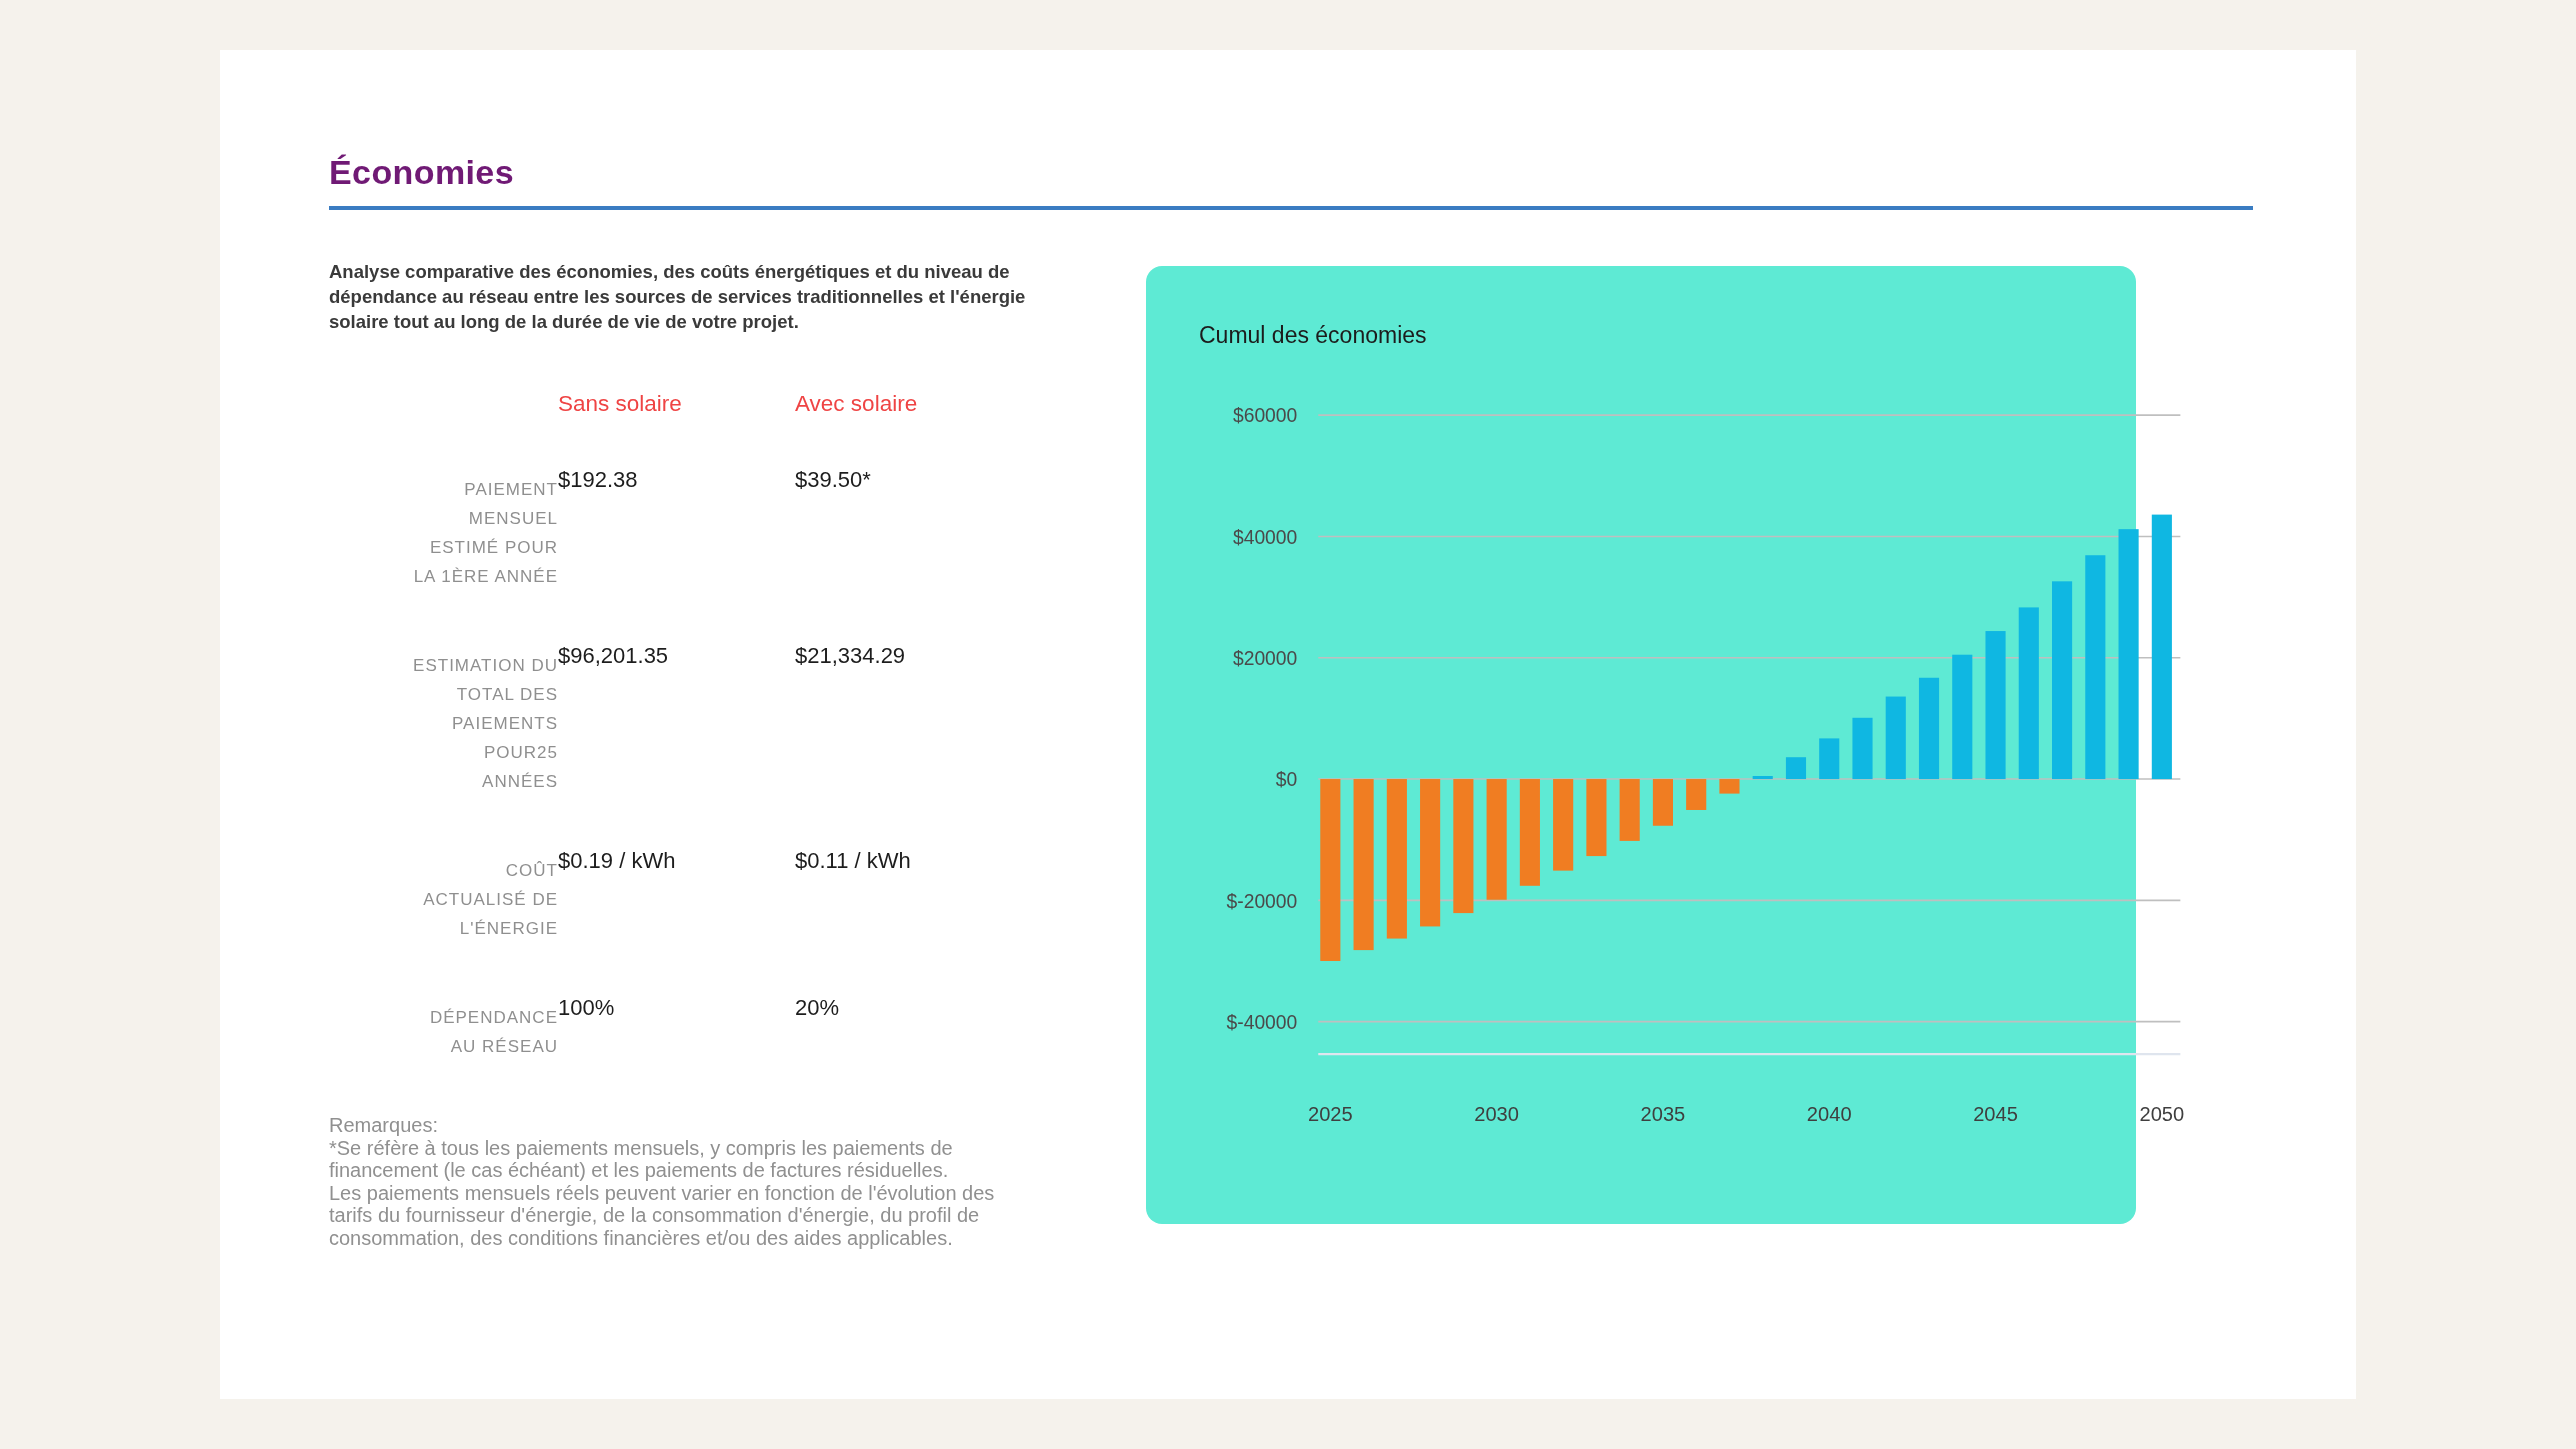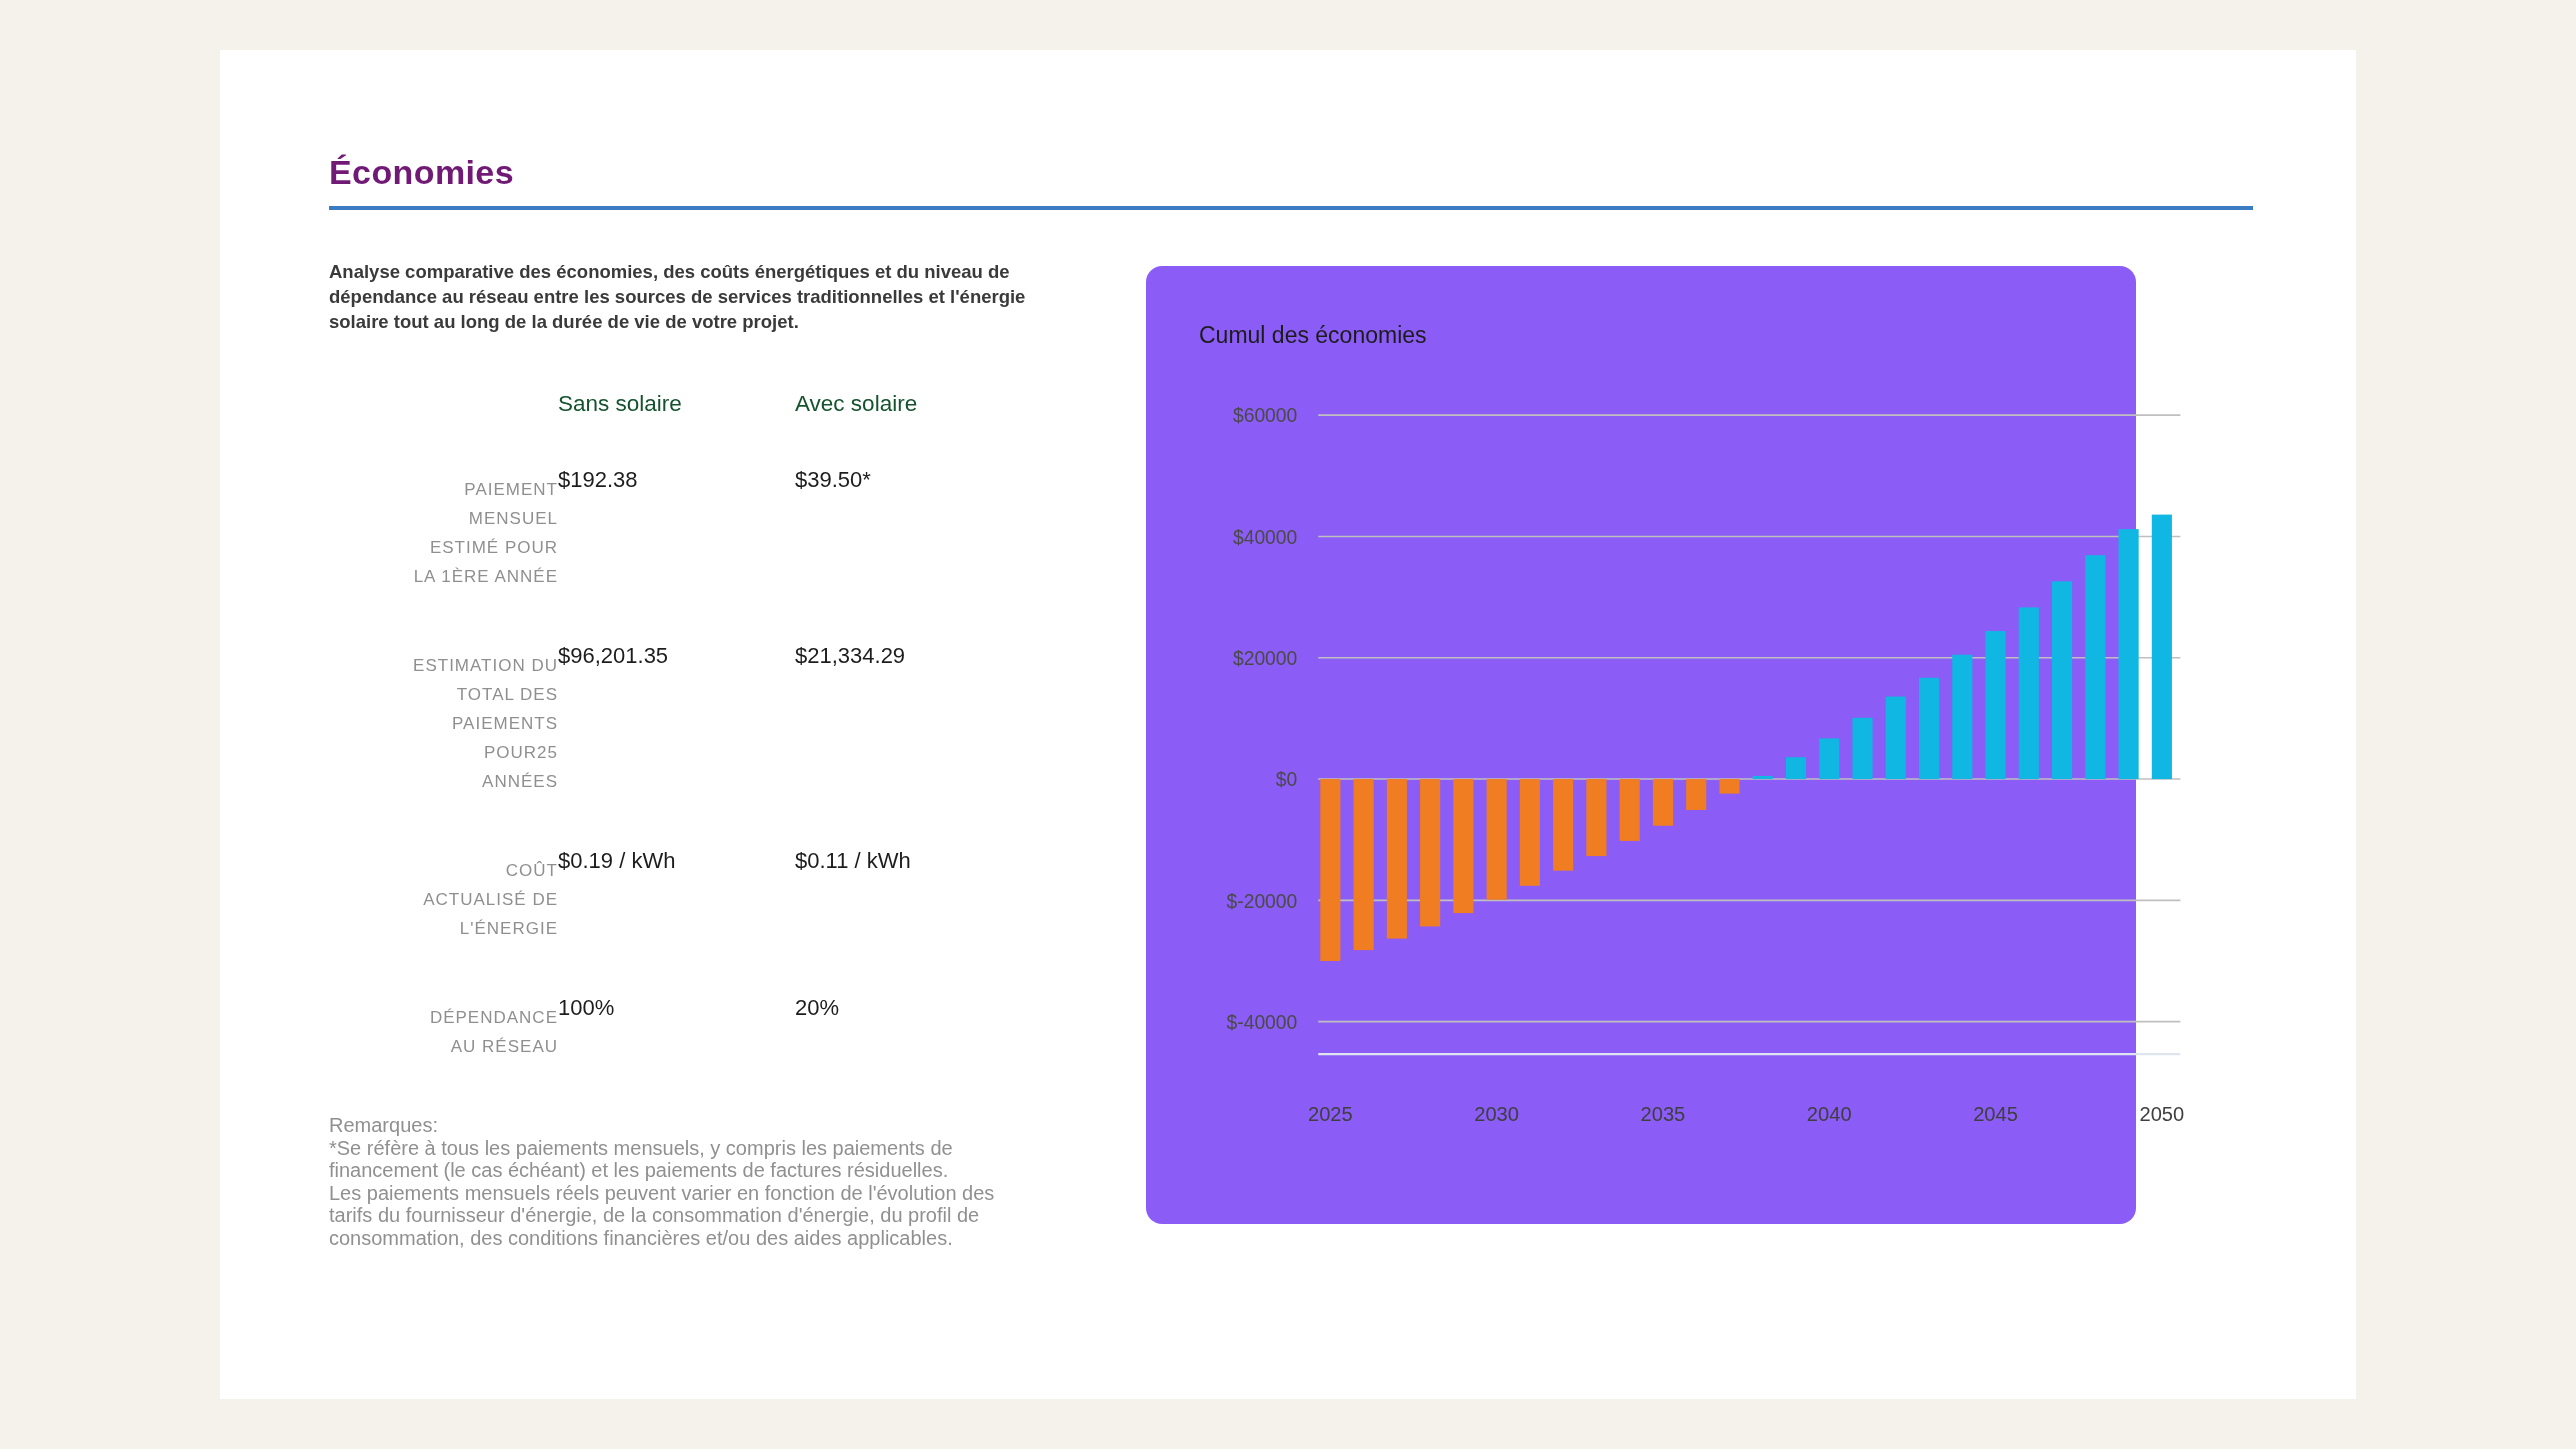--- a/index.html
+++ b/index.html
@@ -22,34 +22,34 @@
     background:#3a7cc2;
   }
   .intro{
     position:absolute;left:109px;top:209px;width:712px;margin:0;
     font-size:18.5px;line-height:25px;color:#3a3a3a;font-weight:bold;
   }
   .cmp-table{
     position:absolute;left:109px;top:341px;width:757px;
   }
   .t-head{display:grid;grid-template-columns:229px 237px auto;margin-bottom:50px;}
-  .col-head{font-size:22.5px;color:#14532d;font-weight:400;}
+  .col-head{font-size:22.5px;color:#ef4444;font-weight:400;}
   .t-row{display:grid;grid-template-columns:229px 237px auto;margin-bottom:52px;}
   .row-label{
     font-size:17px;line-height:29px;color:#8f8f8f;
     letter-spacing:1px;white-space:pre-line;padding-top:8px;text-align:right;
   }
   .row-val{font-size:22px;color:#1d1d1d;font-weight:500;}
   .remarks{
     position:absolute;left:109px;top:1064px;width:708px;margin:0;
     font-size:20px;line-height:22.5px;color:#909090;white-space:pre-line;
   }
   .chart-panel{
     position:absolute;left:926px;top:216px;width:990px;height:958px;
-    background:#8b5cf6;border-radius:16px;
+    background:#5eead4;border-radius:16px;
   }
   .chart-title{
     position:absolute;left:53px;top:56px;
     font-size:23px;color:#1c1c1c;font-weight:500;
   }
   .chart-svg{position:absolute;left:0;top:0;}
   .chart-svg text.ytick{font-family:"Liberation Sans","DejaVu Sans",sans-serif;font-size:24px;fill:#4a4a4a;}
   .chart-svg text.xtick{font-family:"Liberation Sans","DejaVu Sans",sans-serif;font-size:25px;fill:#3f3f3f;}
 </style>
 </head>

